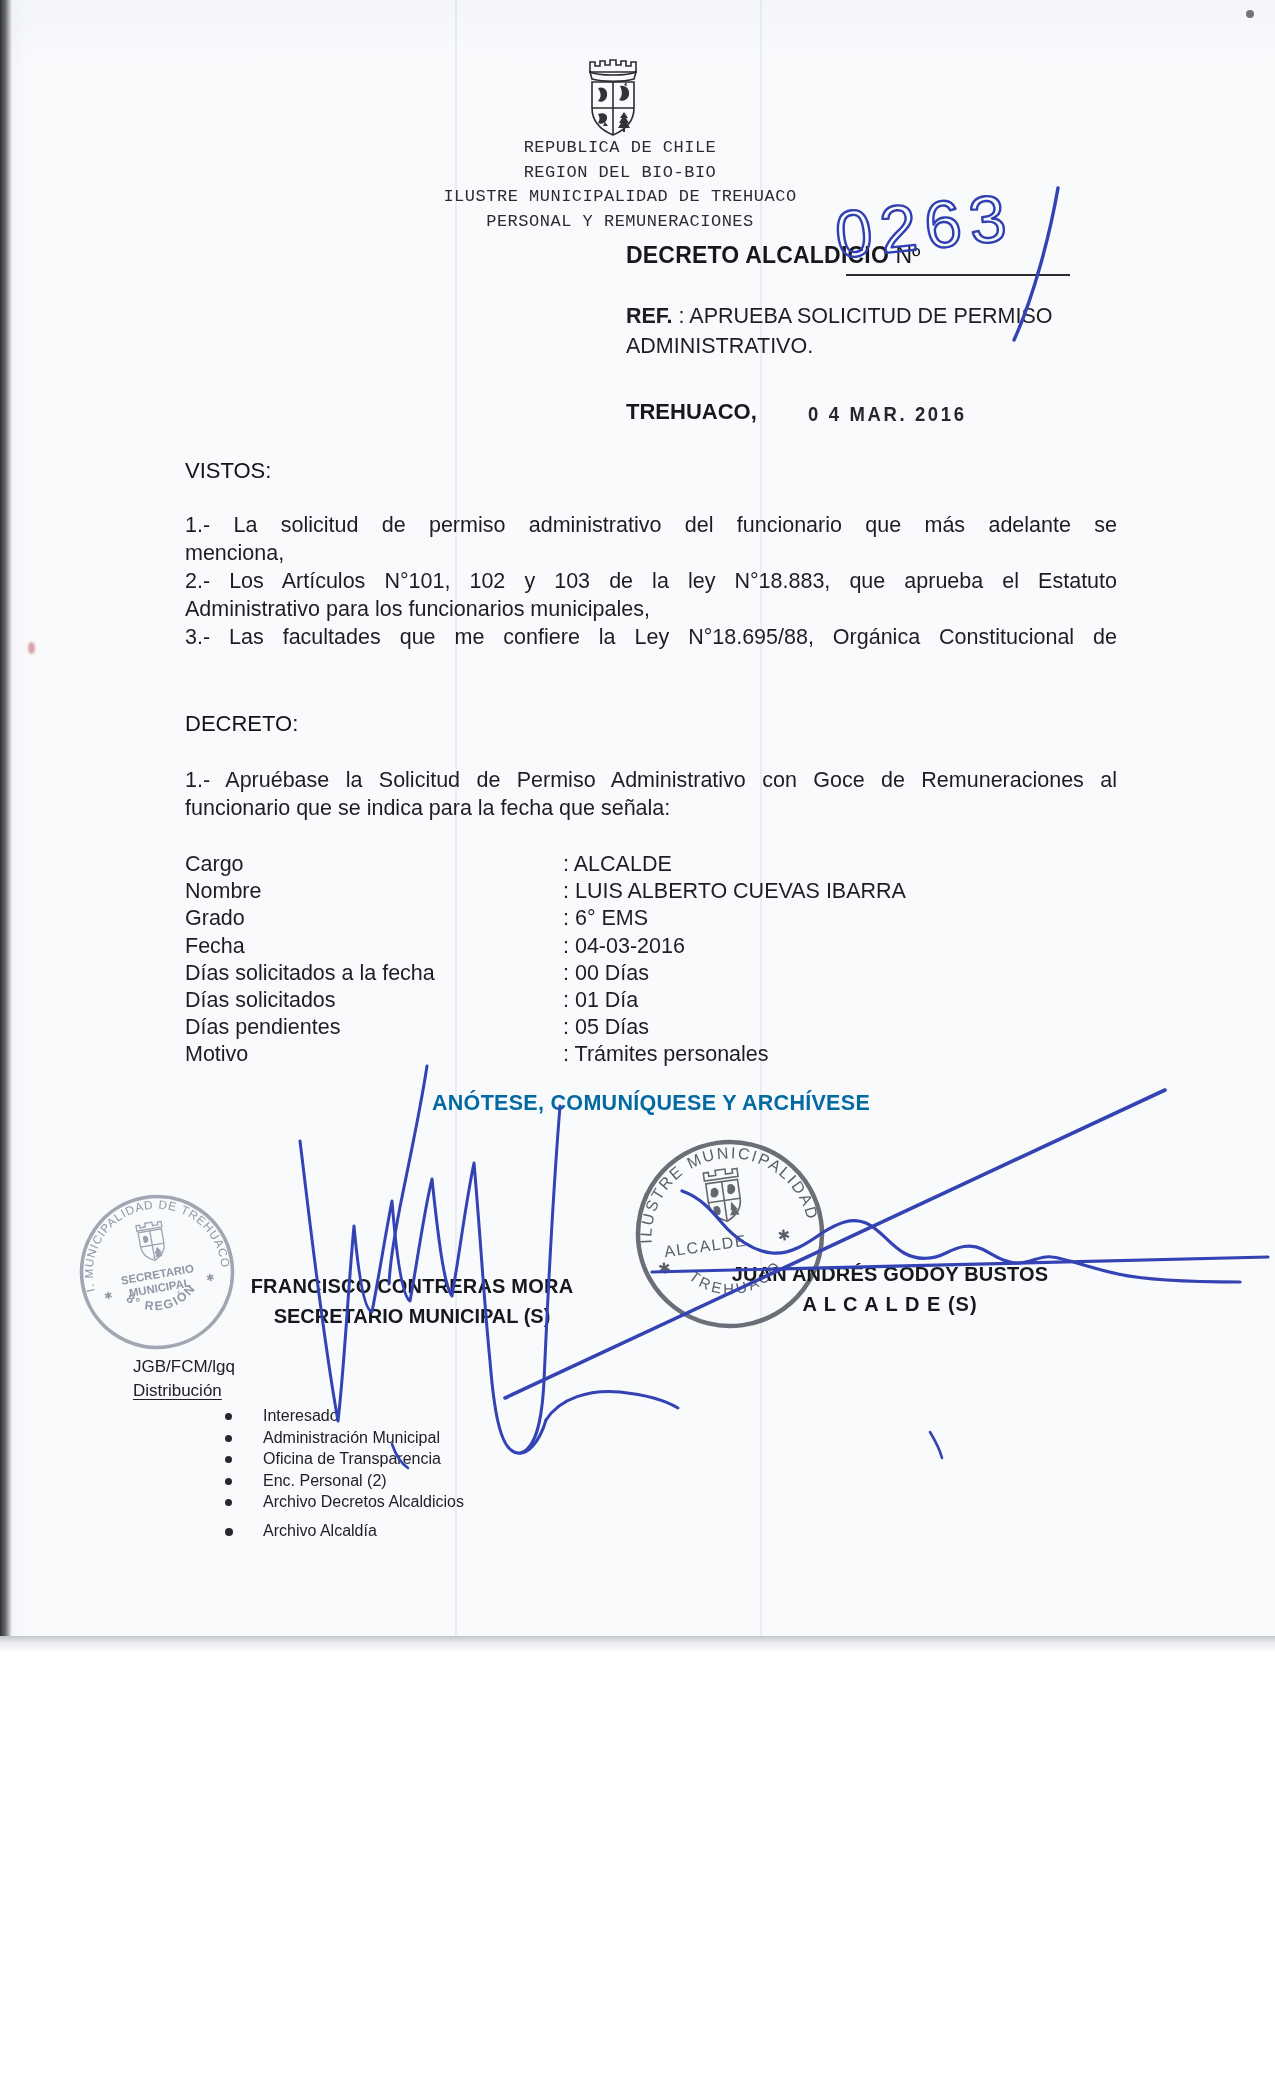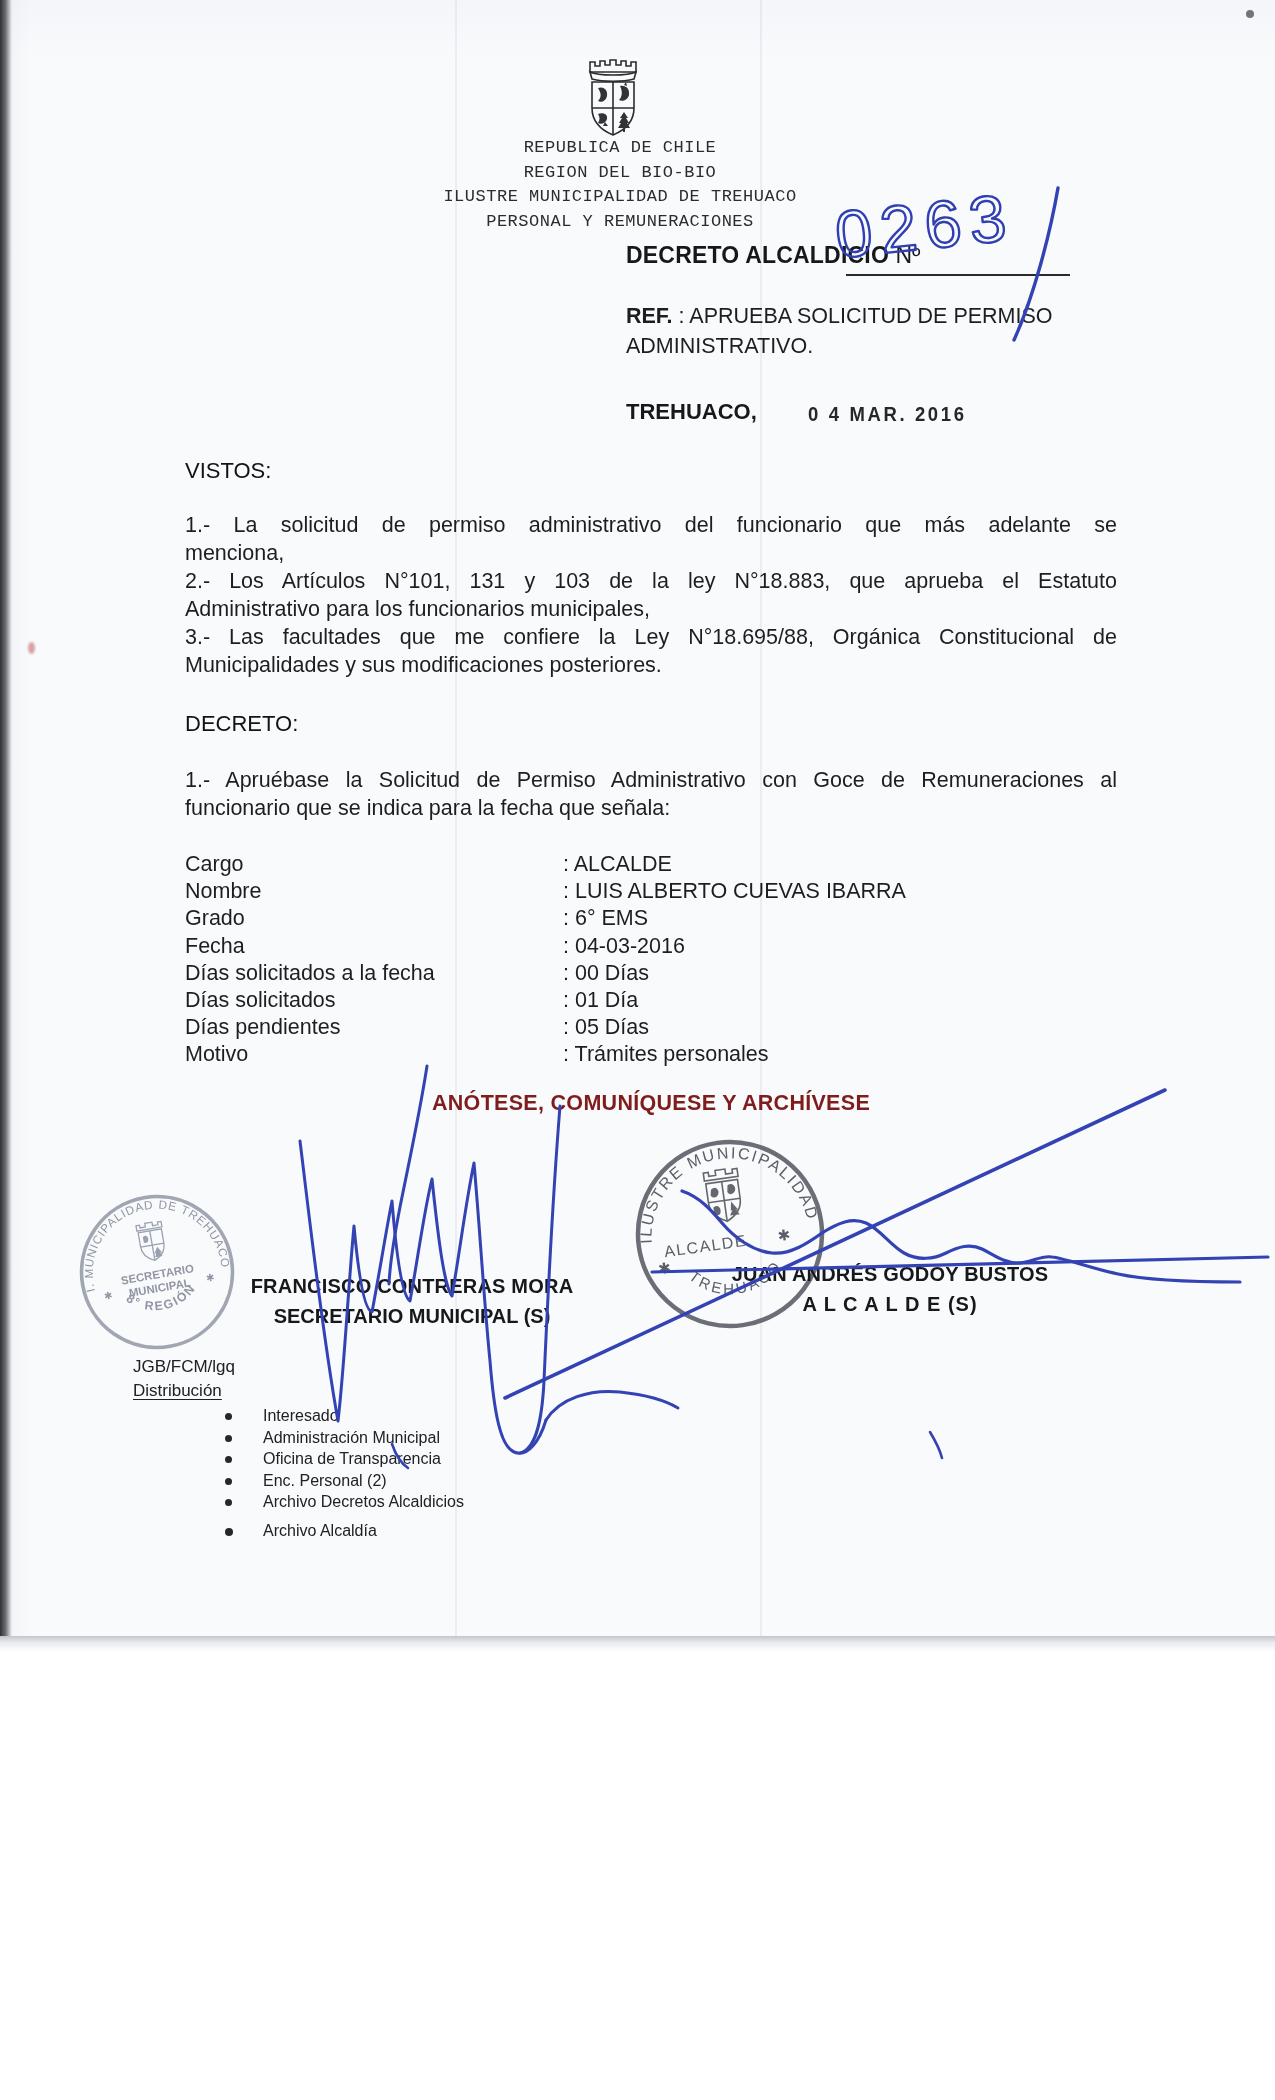--- a/index.html
+++ b/index.html
@@ -39,21 +39,21 @@
   .jp{left:185px;width:932px;font-size:21.5px;line-height:28px;color:#1d1e22;}
   .jline{text-align:justify;text-align-last:justify;white-space:normal;}
   .jline.last{text-align-last:left;}
 
   .fields{left:185px;top:851px;width:860px;font-size:21.5px;color:#1d1e22;}
   .frow{display:flex;height:27.2px;line-height:27.2px;}
   .flabel{width:378px;flex:none;}
   .fvalue{flex:1;}
 
   .closing{left:185px;top:1091px;width:932px;text-align:center;font-size:21.5px;
-        font-weight:700;letter-spacing:.3px;color:#7f1d1d;}
+        font-weight:700;letter-spacing:.3px;color:#0369a1;}
 
   .sig-block{text-align:center;font-weight:700;color:#17181c;}
   .sig-left{left:232px;top:1275px;width:360px;}
   .sig-right{left:700px;top:1263px;width:380px;}
   .sig-name{font-size:20px;letter-spacing:.2px;}
   .sig-role{font-size:20px;margin-top:7px;}
   .sig-role.spaced{letter-spacing:1px;}
 
   .initials{left:133px;top:1357px;font-size:17px;color:#202126;}
   .dist-label{left:133px;top:1381px;font-size:17px;color:#202126;
@@ -114,24 +114,23 @@
     <div>ADMINISTRATIVO.</div>
   </div>
 
   <div class="abs city">TREHUACO,</div>
   <div class="abs date-stamp">0 4 MAR. 2016</div>
 
   <div class="abs sec-title" style="top:458px;">VISTOS:</div>
   <div class="abs jp" style="top:511px;">
       <div class="jline">1.- La solicitud de permiso administrativo del funcionario que más adelante se</div>
       <div class="jline last">menciona,</div>
-      <div class="jline">2.- Los Artículos N°101, 131 y 103 de la ley N°18.883, que aprueba el Estatuto</div>
+      <div class="jline">2.- Los Artículos N°101, 102 y 103 de la ley N°18.883, que aprueba el Estatuto</div>
       <div class="jline last">Administrativo para los funcionarios municipales,</div>
       <div class="jline">3.- Las facultades que me confiere la Ley N°18.695/88, Orgánica Constitucional de</div>
-      <div class="jline last">Municipalidades  y  sus modificaciones posteriores.</div>
     </div>
 
   <div class="abs sec-title" style="top:711px;">DECRETO:</div>
   <div class="abs jp" style="top:766px;">
       <div class="jline">1.- Apruébase la Solicitud de Permiso Administrativo con Goce de Remuneraciones al</div>
       <div class="jline last">funcionario  que se indica para la fecha que señala:</div>
     </div>
 
   <div class="abs fields">
       <div class="frow">

